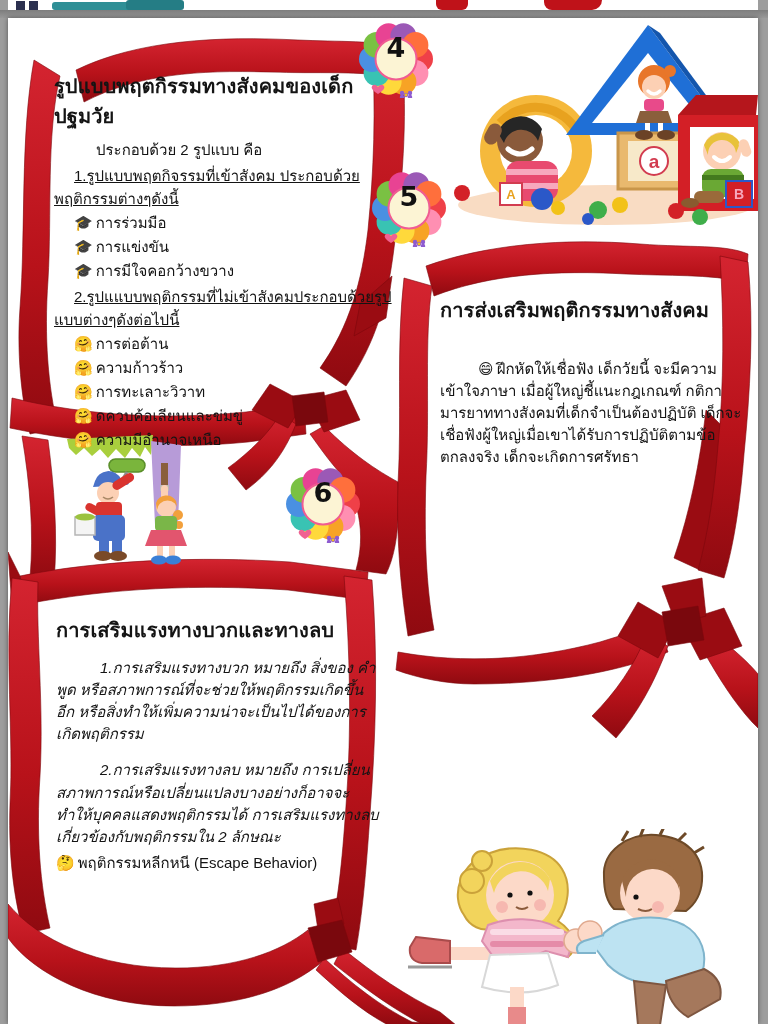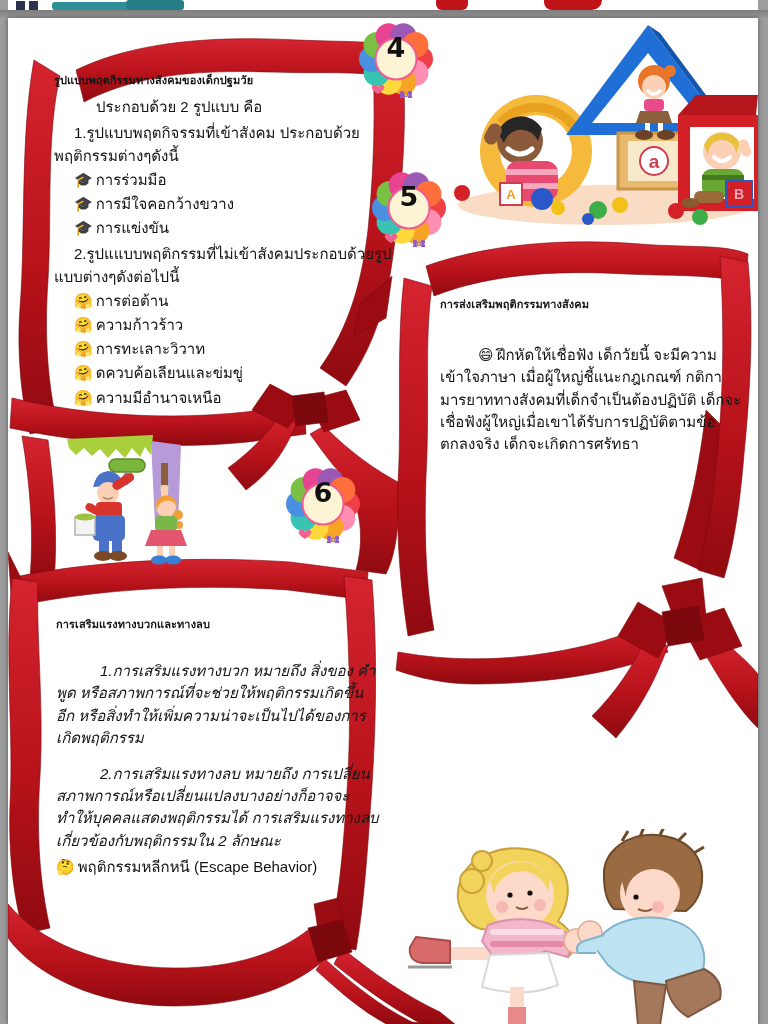--- a/index.html
+++ b/index.html
@@ -28,24 +28,24 @@
   }
   .ribbons{position:absolute;left:0;top:0;}
   .illo{position:absolute;}
   .badge{position:absolute;width:78px;height:78px;}
   .badge .badge-num{
     position:absolute;left:0;top:12px;width:78px;height:42px;
     text-align:center;font-size:27px;font-weight:bold;color:#111;
     font-family:"DejaVu Sans","Liberation Sans",sans-serif;
   }
   .panel-text{position:absolute;font-size:15px;line-height:1.48;}
-  .panel-text h2{font-size:11px;font-weight:bold;margin:0 0 8px 0;letter-spacing:.1px;}
+  .panel-text h2{font-size:20px;font-weight:bold;margin:0 0 8px 0;letter-spacing:.1px;}
   .panel-text p{margin:0 0 4px 0;}
   .ind-sm{text-indent:26px;padding-left:16px;}
-  .ind-md{text-indent:20px;margin-bottom:0 !important;}
+  .ind-md{text-indent:20px;margin-bottom:0 !important;text-decoration:underline;}
   .ind-lg{text-indent:44px;font-style:italic;}
   .gap-after{margin-bottom:14px !important;}
   ul.icon-list{list-style:none;margin:2px 0 4px 0;padding:0 0 0 20px;}
   ul.icon-list li{margin:2px 0;}
   .emoji{margin-right:3px;font-family:"DejaVu Sans",sans-serif;}
   .p2-para{text-indent:38px;margin-bottom:15px !important;}
 </style>
 </head>
 <body>
 
@@ -336,23 +336,23 @@
   </div>
 
   <div class="panel-text" style="left:46px;top:54px;width:346px;">
     <h2>รูปแบบพฤตกิรรมทางสังคมของเด็กปฐมวัย</h2>
     <p class="ind-sm">ประกอบด้วย 2 รูปแบบ คือ</p>
     <p class="ind-md">1.รูปแบบพฤตกิจรรมที่เข้าสังคม ประกอบด้วยพฤติกรรมต่างๆดังนี้</p>
     <ul class="icon-list">
 
         <li><span class="emoji">🎓</span><span>การร่วมมือ</span></li>
 
+        <li><span class="emoji">🎓</span><span>การแข่งขัน</span></li>
+
         <li><span class="emoji">🎓</span><span>การมีใจคอกว้างขวาง</span></li>
-
-        <li><span class="emoji">🎓</span><span>การแข่งขัน</span></li>
       </ul>
     <p class="ind-md">2.รูปแแบบพฤติกรรมที่ไม่เข้าสังคมประกอบด้วยรูปแบบต่างๆดังต่อไปนี้</p>
     <ul class="icon-list">
 
         <li><span class="emoji">🤗</span><span>การต่อต้าน</span></li>
 
         <li><span class="emoji">🤗</span><span>ความก้าวร้าว</span></li>
 
         <li><span class="emoji">🤗</span><span>การทะเลาะวิวาท</span></li>
 
@@ -366,21 +366,21 @@
     <h2 style="margin-bottom:32px;">การส่งเสริมพฤติกรรมทางสังคม</h2>
     <div>
 
 
 
         <p class="p2-para"><span class="emoji">😄</span><span>ฝึกหัดให้เชื่อฟัง เด็กวัยนี้ จะมีความเข้าใจภาษา เมื่อผู้ใหญ่ชี้แนะกฎเกณฑ์ กติกามารยาททางสังคมที่เด็กจำเป็นต้องปฏิบัติ เด็กจะเชื่อฟังผู้ใหญ่เมื่อเขาได้รับการปฏิบัติตามข้อตกลงจริง เด็กจะเกิดการศรัทธา</span></p>
       </div>
   </div>
 
   <div class="panel-text" style="left:48px;top:598px;width:324px;">
-    <h2 style="margin-bottom:28px;">การเสริมแรงทางบวกและทางลบ</h2>
+    <h2 style="margin-bottom:11px;">การเสริมแรงทางบวกและทางลบ</h2>
     <p class="ind-lg gap-after">1.การเสริมแรงทางบวก หมายถึง สิ่งของ คำพูด หรือสภาพการณ์ที่จะช่วยให้พฤติกรรมเกิดขึ้นอีก หรือสิ่งทำให้เพิ่มความน่าจะเป็นไปได้ของการเกิดพฤติกรรม</p>
     <p class="ind-lg">2.การเสริมแรงทางลบ หมายถึง การเปลี่ยนสภาพการณ์หรือเปลี่ยนแปลงบางอย่างก็อาจจะทำให้บุคคลแสดงพฤติกรรมได้ การเสริมแรงทางลบเกี่ยวข้องกับพฤติกรรมใน 2 ลักษณะ</p>
     <ul class="icon-list" style="padding-left:0;">
 
         <li><span class="emoji">🤔</span><span>พฤติกรรมหลีกหนี (Escape Behavior)</span></li>
 
       </ul>
   </div>
 
 </div>

